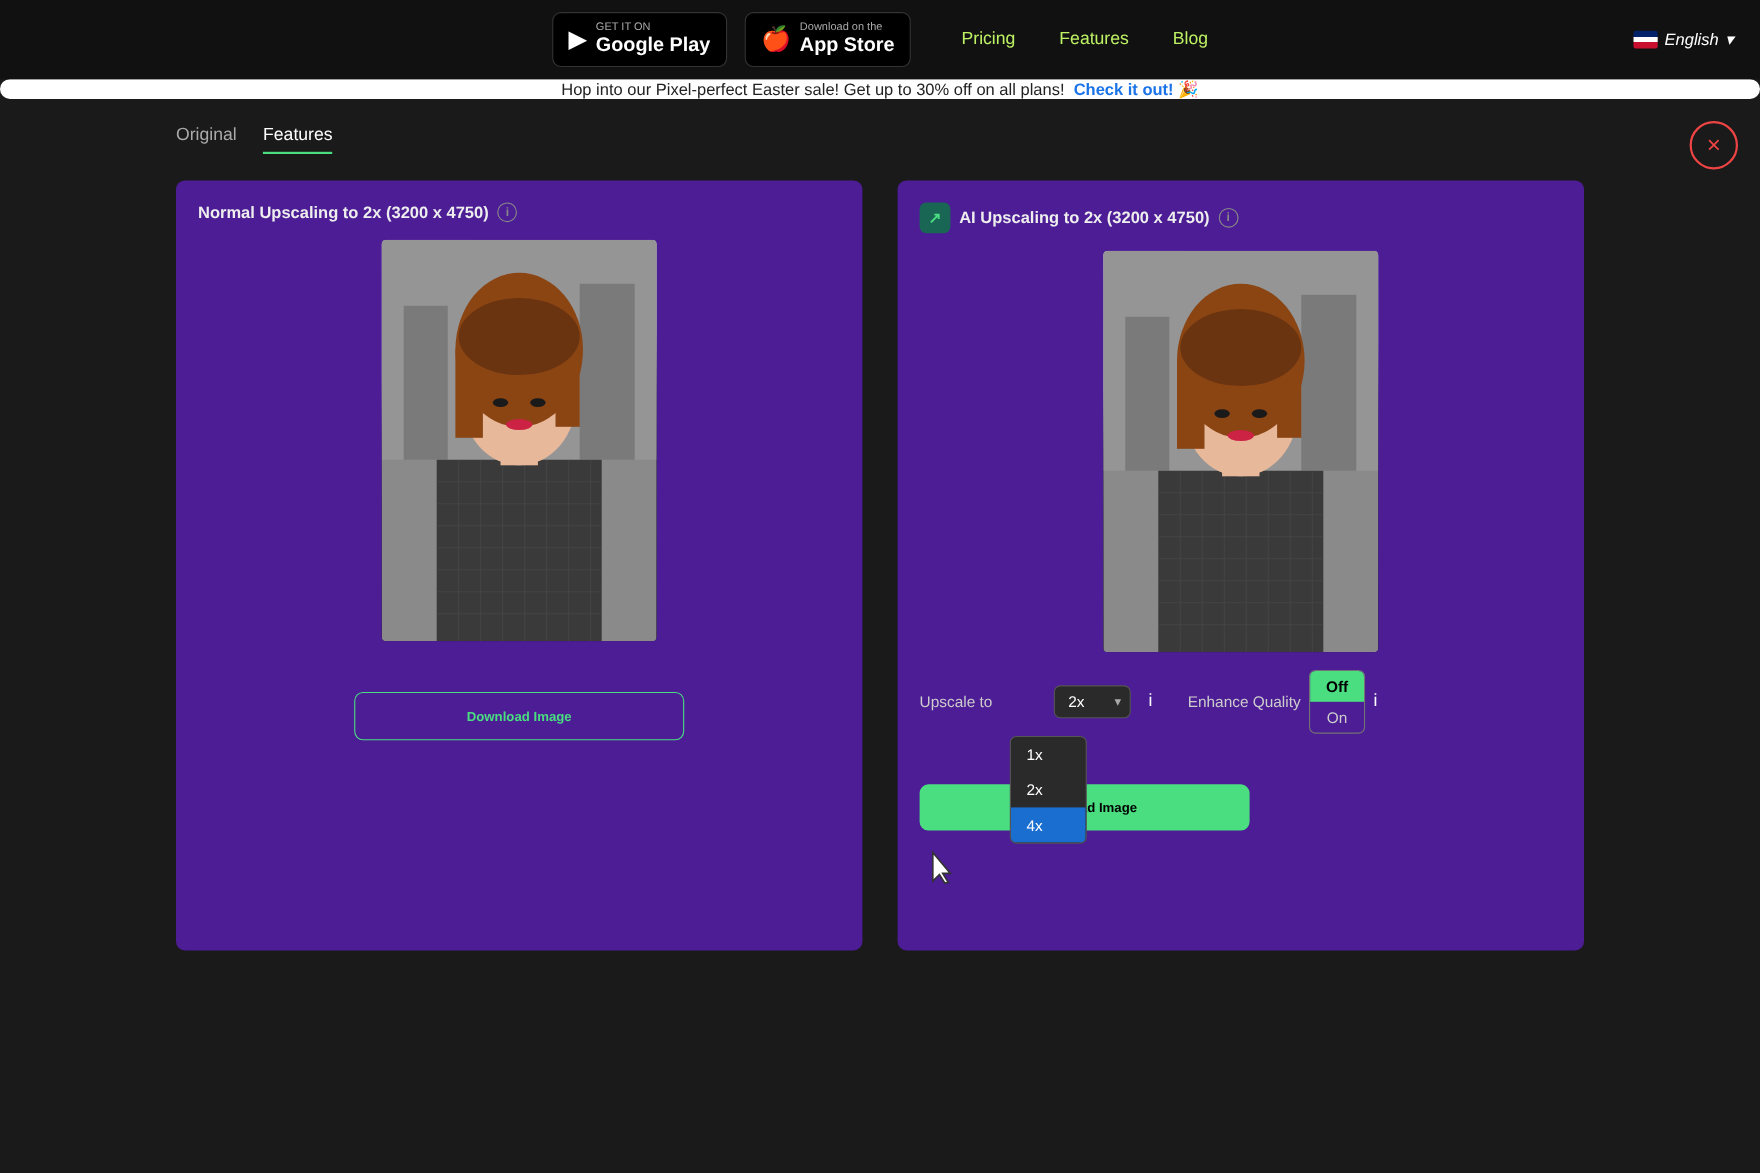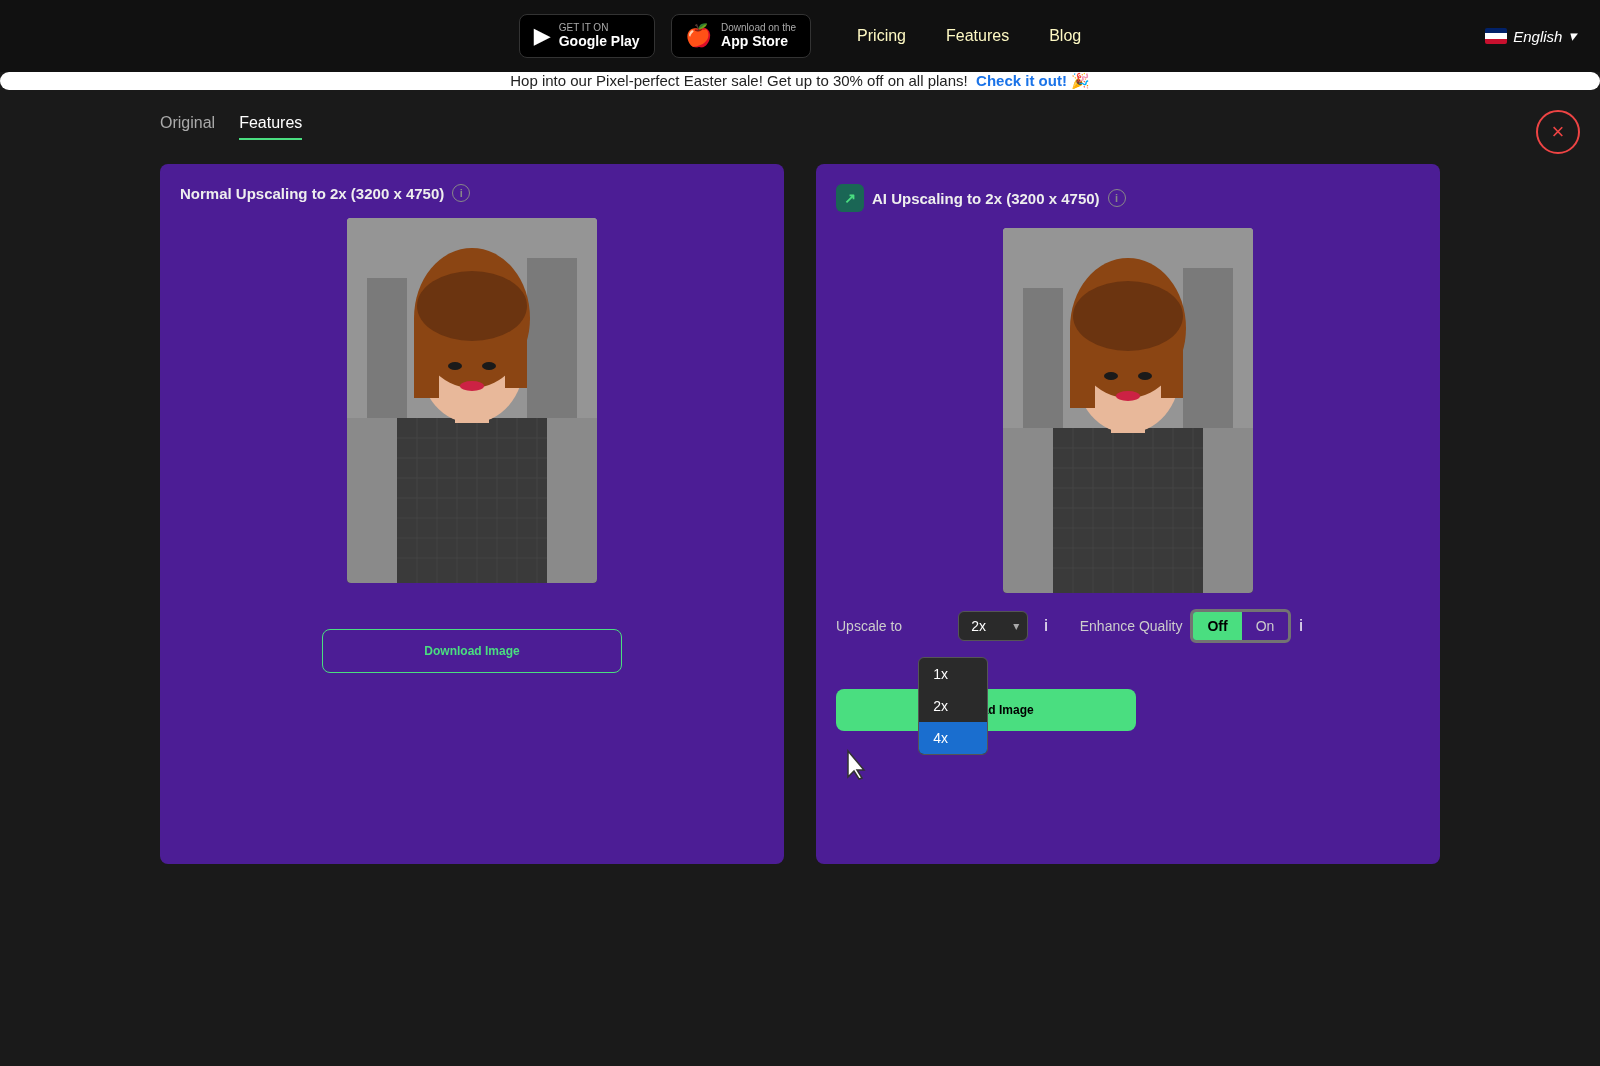--- a/index.html
+++ b/index.html
@@ -35,32 +35,32 @@
     }
     .nav-btn .store-icon {
       font-size: 22px;
     }
     .nav-btn .store-text-top {
       font-size: 10px;
       color: #aaa;
       line-height: 1;
     }
     .nav-btn .store-text-bottom {
-      font-size: 14px;
+      font-size: 18px;
       font-weight: bold;
       line-height: 1.2;
     }
     .nav-links {
       display: flex;
       align-items: center;
       gap: 40px;
       margin-left: 30px;
     }
     .nav-link {
-      color: #fef9c3;
+      color: #bef264;
       text-decoration: none;
       font-size: 16px;
       cursor: pointer;
       text-align: center;
     }
     .nav-lang {
       position: absolute;
       right: 24px;
       display: flex;
       align-items: center;
@@ -237,21 +237,22 @@
       margin-left: 16px;
     }
     .enhance-label {
       font-size: 14px;
       color: #ccc;
     }
     .toggle-group {
       display: flex;
       border-radius: 6px;
       overflow: hidden;
-      border: 3px solid #737373;
+      border: 1px solid #737373;
+      flex-direction: column;
     }
     .toggle-btn {
       padding: 6px 14px;
       font-size: 14px;
       cursor: pointer;
       background: transparent;
       color: #ccc;
       border: none;
     }
     .toggle-btn.active-off {

